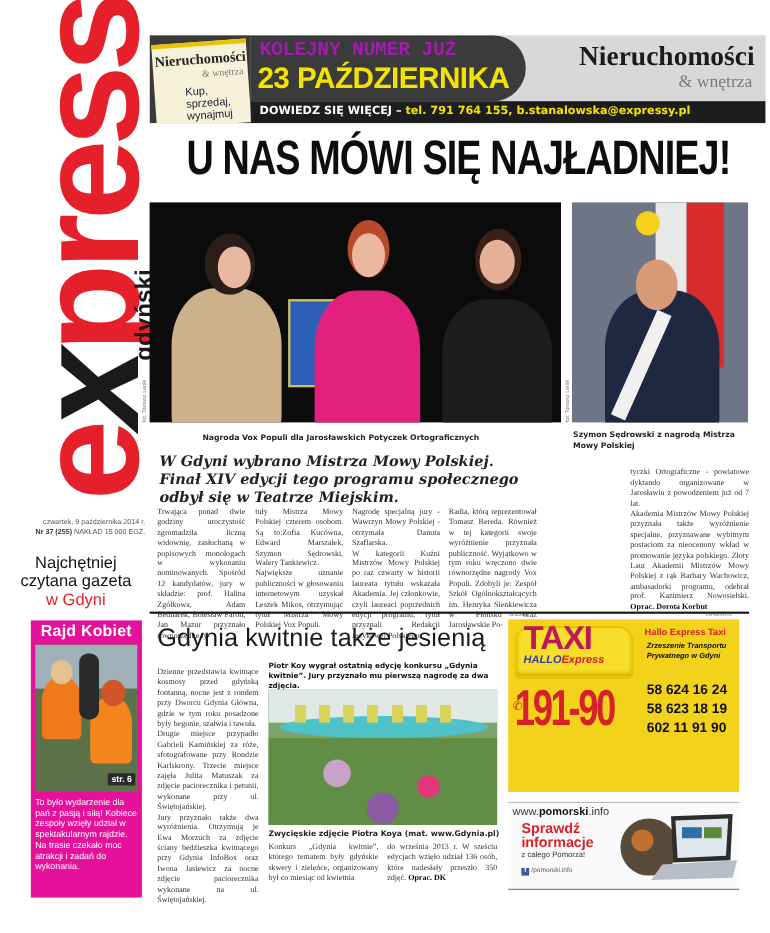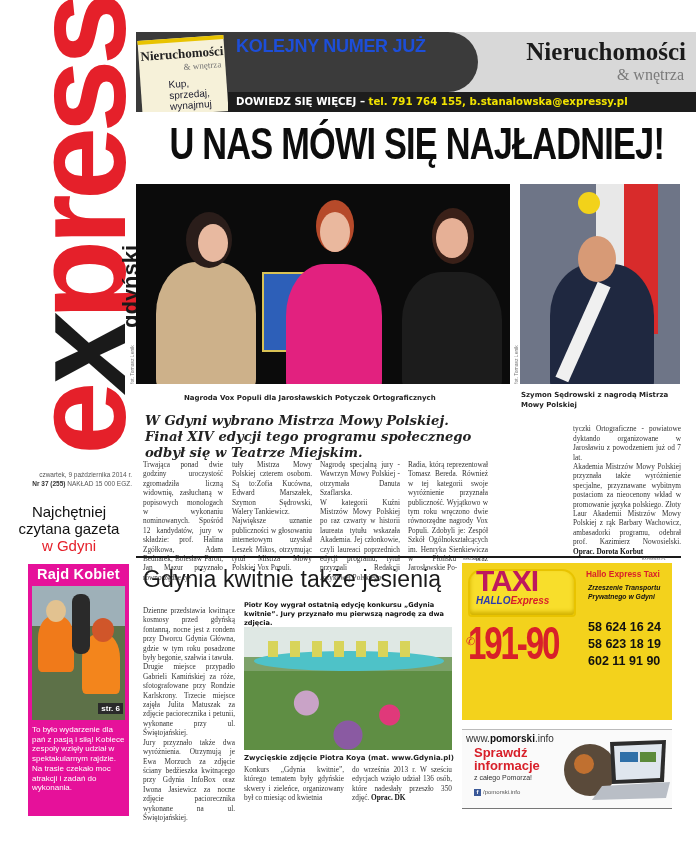--- a/index.html
+++ b/index.html
@@ -27,21 +27,21 @@
   .slogan .red { color: #e5202a; display: block; }
 
   
   .banner { position: absolute; left: 136px; top: 32px; width: 560px; height: 80px; background: #d8d8d8; overflow: hidden; }
   .banner-mag { position: absolute; left: 0; top: 0; width: 92px; height: 80px; background: #3a3a3a; }
   .banner-mag .cover { position: absolute; left: 4px; top: 6px; width: 86px; height: 76px; background: #f6f1d9; transform: rotate(-4deg); border-top: 4px solid #e8c300; }
   .banner-mag .cover .t1 { font-size: 13px; font-weight: 700; color: #222; padding: 4px 0 0 2px; font-family: "Liberation Serif", serif; }
   .banner-mag .cover .t2 { font-size: 9px; color: #777; text-align: right; padding-right: 4px; }
   .banner-mag .cover .t3 { font-family: "Liberation Sans", sans-serif; font-size: 10px; color: #223; padding: 6px 0 0 28px; }
   .banner-dark { position: absolute; left: 92px; top: 0; width: 250px; height: 60px; background: #3b3b3b; border-radius: 0 60px 60px 0; }
-  .banner-line1 { position: absolute; left: 100px; top: 4px; font-family: Liberation Sans, sans-serif; font-weight: 700; font-size: 18px; color: #1d4ed8; letter-spacing: -0.3px; }
+  .banner-line1 { position: absolute; left: 100px; top: 4px; font-family: Liberation Mono, monospace; font-weight: 700; font-size: 18px; color: #a21caf; letter-spacing: -0.3px; }
   .banner-line2 { position: absolute; left: 98px; top: 24px; font-family: "Liberation Sans", sans-serif; font-weight: 700; font-size: 27px; color: #f2e300; letter-spacing: -0.5px; }
   .banner-brand { position: absolute; right: 10px; top: 6px; font-family: "Liberation Serif", serif; font-weight: 700; font-size: 25px; color: #1b1b1b; }
   .banner-brand-sub { position: absolute; right: 12px; top: 34px; font-family: "Liberation Serif", serif; font-size: 16px; color: #7a7a7a; }
   .banner-bottom { position: absolute; left: 92px; bottom: 0; width: 468px; height: 20px; background: #1d1d1d;
     font-family: "DejaVu Sans", sans-serif; font-weight: 700; font-size: 10.2px; line-height: 20px; padding-left: 8px; color: #fff; white-space: nowrap; }
   .banner-bottom .yel { color: #f2e300; }
 
   
   .headline { position: absolute; left: 136px; top: 118px; width: 560px; text-align: center;
     font-family: "Liberation Sans", sans-serif; font-weight: 700; font-size: 44px; letter-spacing: -1px;
@@ -124,20 +124,21 @@
 <div class="banner">
   <div class="banner-mag">
     <div class="cover">
       <div class="t1">Nieruchomości</div>
       <div class="t2">&amp; wnętrza</div>
       <div class="t3">Kup, sprzedaj, wynajmuj</div>
     </div>
   </div>
   <div class="banner-dark"></div>
   <div class="banner-line1">KOLEJNY NUMER JUŻ</div>
+  <div class="banner-line2">23 PAŹDZIERNIKA</div>
   <div class="banner-brand">Nieruchomości</div>
   <div class="banner-brand-sub">&amp; wnętrza</div>
   <div class="banner-bottom">
     <span>DOWIEDZ SIĘ WIĘCEJ – </span><span class="yel">tel. 791 764 155, b.stanalowska@expressy.pl</span>
   </div>
 </div>
 
 <div class="headline">U NAS MÓWI SIĘ NAJŁADNIEJ!</div>
 
 <div class="photo-main">

